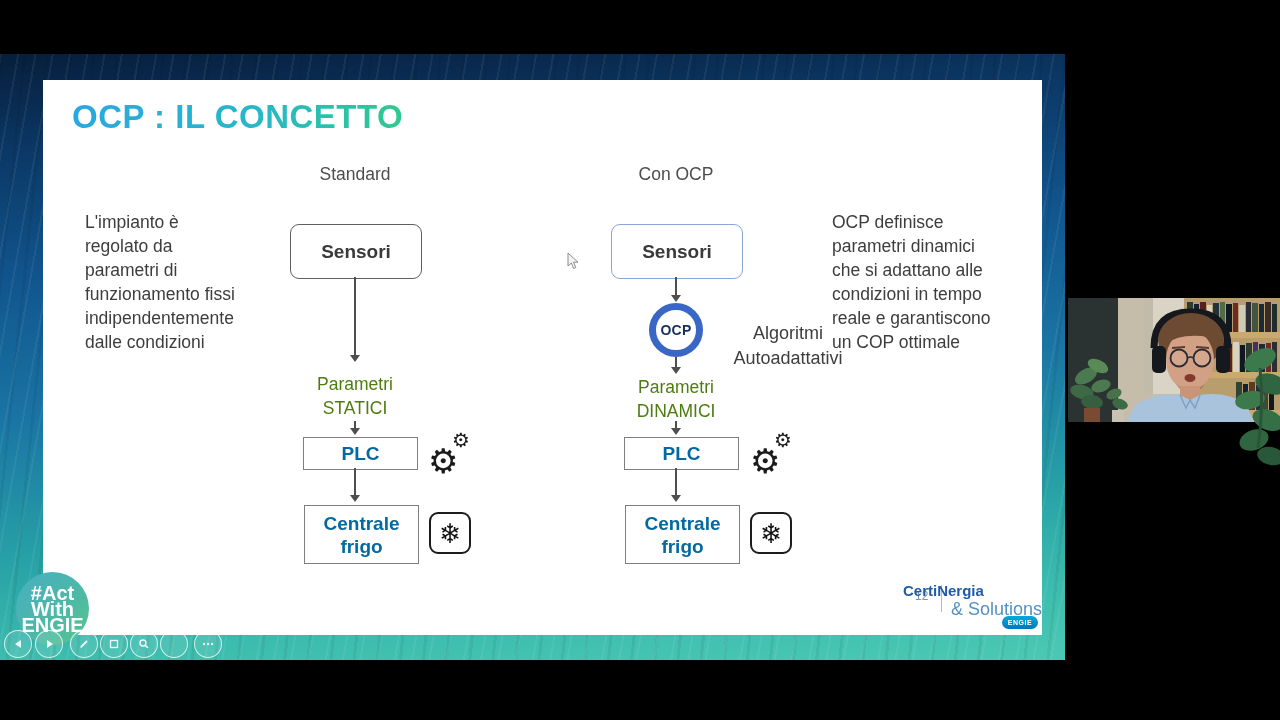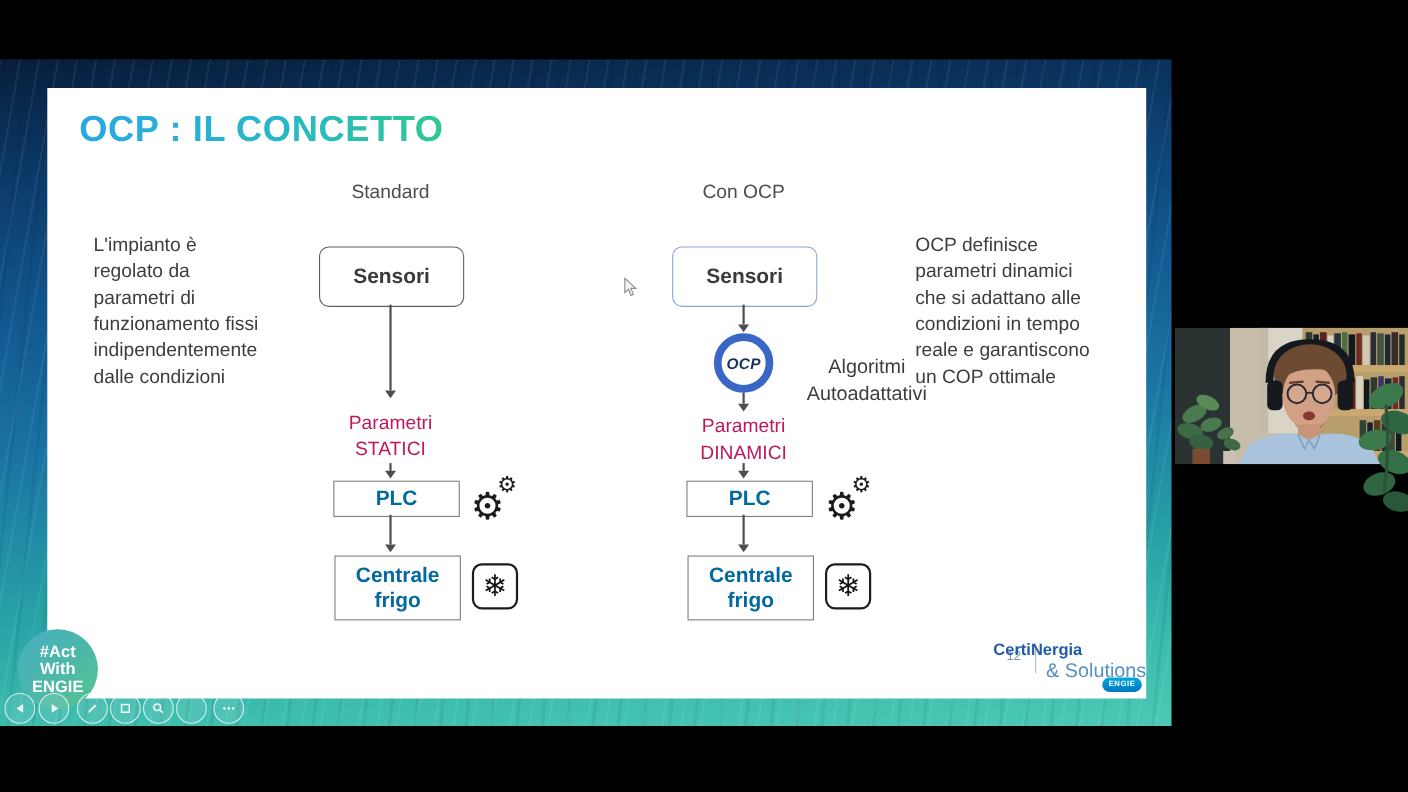--- a/index.html
+++ b/index.html
@@ -32,31 +32,30 @@
     position:absolute;width:130px;height:53px;border:1.5px solid #5f5f5f;border-radius:9px;
     display:flex;align-items:center;justify-content:center;
     font-size:19px;font-weight:bold;color:#3a3a3a;background:#fff;
   }
   .box.blue{border-color:#8aa6d3;}
   .sbox{
     position:absolute;width:113px;border:1px solid #7e7e7e;background:#fff;
     display:flex;flex-direction:column;align-items:center;justify-content:center;
     font-size:19px;font-weight:bold;color:#0369a1;line-height:23px;text-align:center;
   }
-  .param{position:absolute;width:130px;text-align:center;font-size:17.5px;line-height:24px;color:#be185d;}
+  .param{position:absolute;width:130px;text-align:center;font-size:17.5px;line-height:24px;color:#4d7c0f;}
   .arr{position:absolute;width:2px;background:#4e4e4e;}
   .arr::after{
     content:"";position:absolute;left:-4px;top:100%;width:0;height:0;
     border-left:5px solid transparent;border-right:5px solid transparent;border-top:7px solid #4e4e4e;
   }
   .ocp-circle{
     position:absolute;width:40px;height:40px;border:7px solid #3a67c6;border-radius:50%;background:#fff;
     display:flex;align-items:center;justify-content:center;font-size:14px;font-weight:bold;color:#16305c;
     letter-spacing:.3px;
-    font-style:italic;
   }
   .algo{position:absolute;width:160px;text-align:center;font-size:18px;line-height:25px;color:#3d3d3d;}
   .gear-wrap{position:absolute;width:42px;height:42px;color:#1b1b1b;font-family:"DejaVu Sans",sans-serif;}
   .gear-big{position:absolute;left:0;bottom:-2px;font-size:34px;line-height:34px;}
   .gear-small{position:absolute;right:0;top:-4px;font-size:20px;line-height:20px;}
   .flake{
     position:absolute;width:38px;height:38px;border:2px solid #1c1c1c;border-radius:9px;
     display:flex;align-items:center;justify-content:center;font-size:27px;color:#111;
     font-family:"DejaVu Sans",sans-serif;background:#fff;
   }
@@ -70,21 +69,21 @@
     background:linear-gradient(180deg,#00a9e0,#0077be);
     display:flex;align-items:center;justify-content:center;
     font-size:7px;font-weight:bold;color:#fff;letter-spacing:.5px;
   }
   .cursor{position:absolute;left:523px;top:172px;}
   
   .badge{
     position:absolute;left:16px;top:518px;width:73px;height:73px;border-radius:50%;
     background:linear-gradient(135deg,#48aec3 0%,#4db8a7 55%,#57c48e 100%);
     display:flex;flex-direction:column;align-items:center;justify-content:center;
-    color:#fff;font-weight:bold;font-size:15px;line-height:16px;text-align:center;
+    color:#fff;font-weight:bold;font-size:20px;line-height:16px;text-align:center;
   }
   
   .pc{
     position:absolute;top:576px;width:26px;height:26px;border-radius:50%;
     border:1px solid rgba(255,255,255,0.75);background:rgba(255,255,255,0.10);
     display:flex;align-items:center;justify-content:center;cursor:pointer;
   }
   .pc svg{display:block;}
   
   .webcam{position:absolute;left:1068px;top:298px;width:212px;height:172px;background:#000;}

